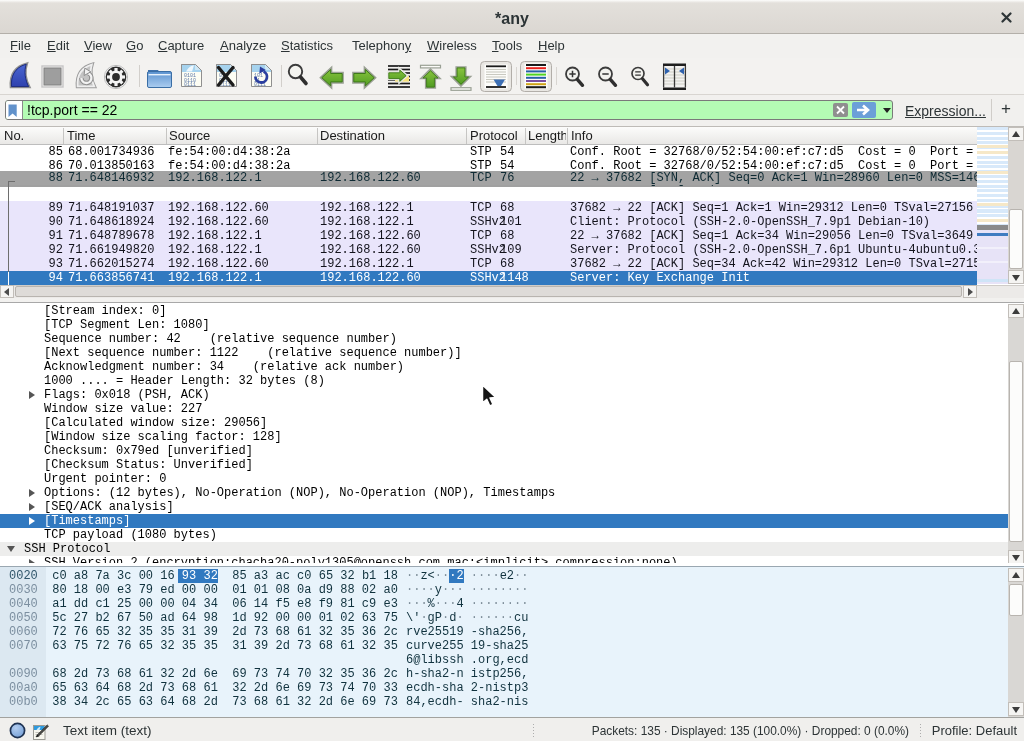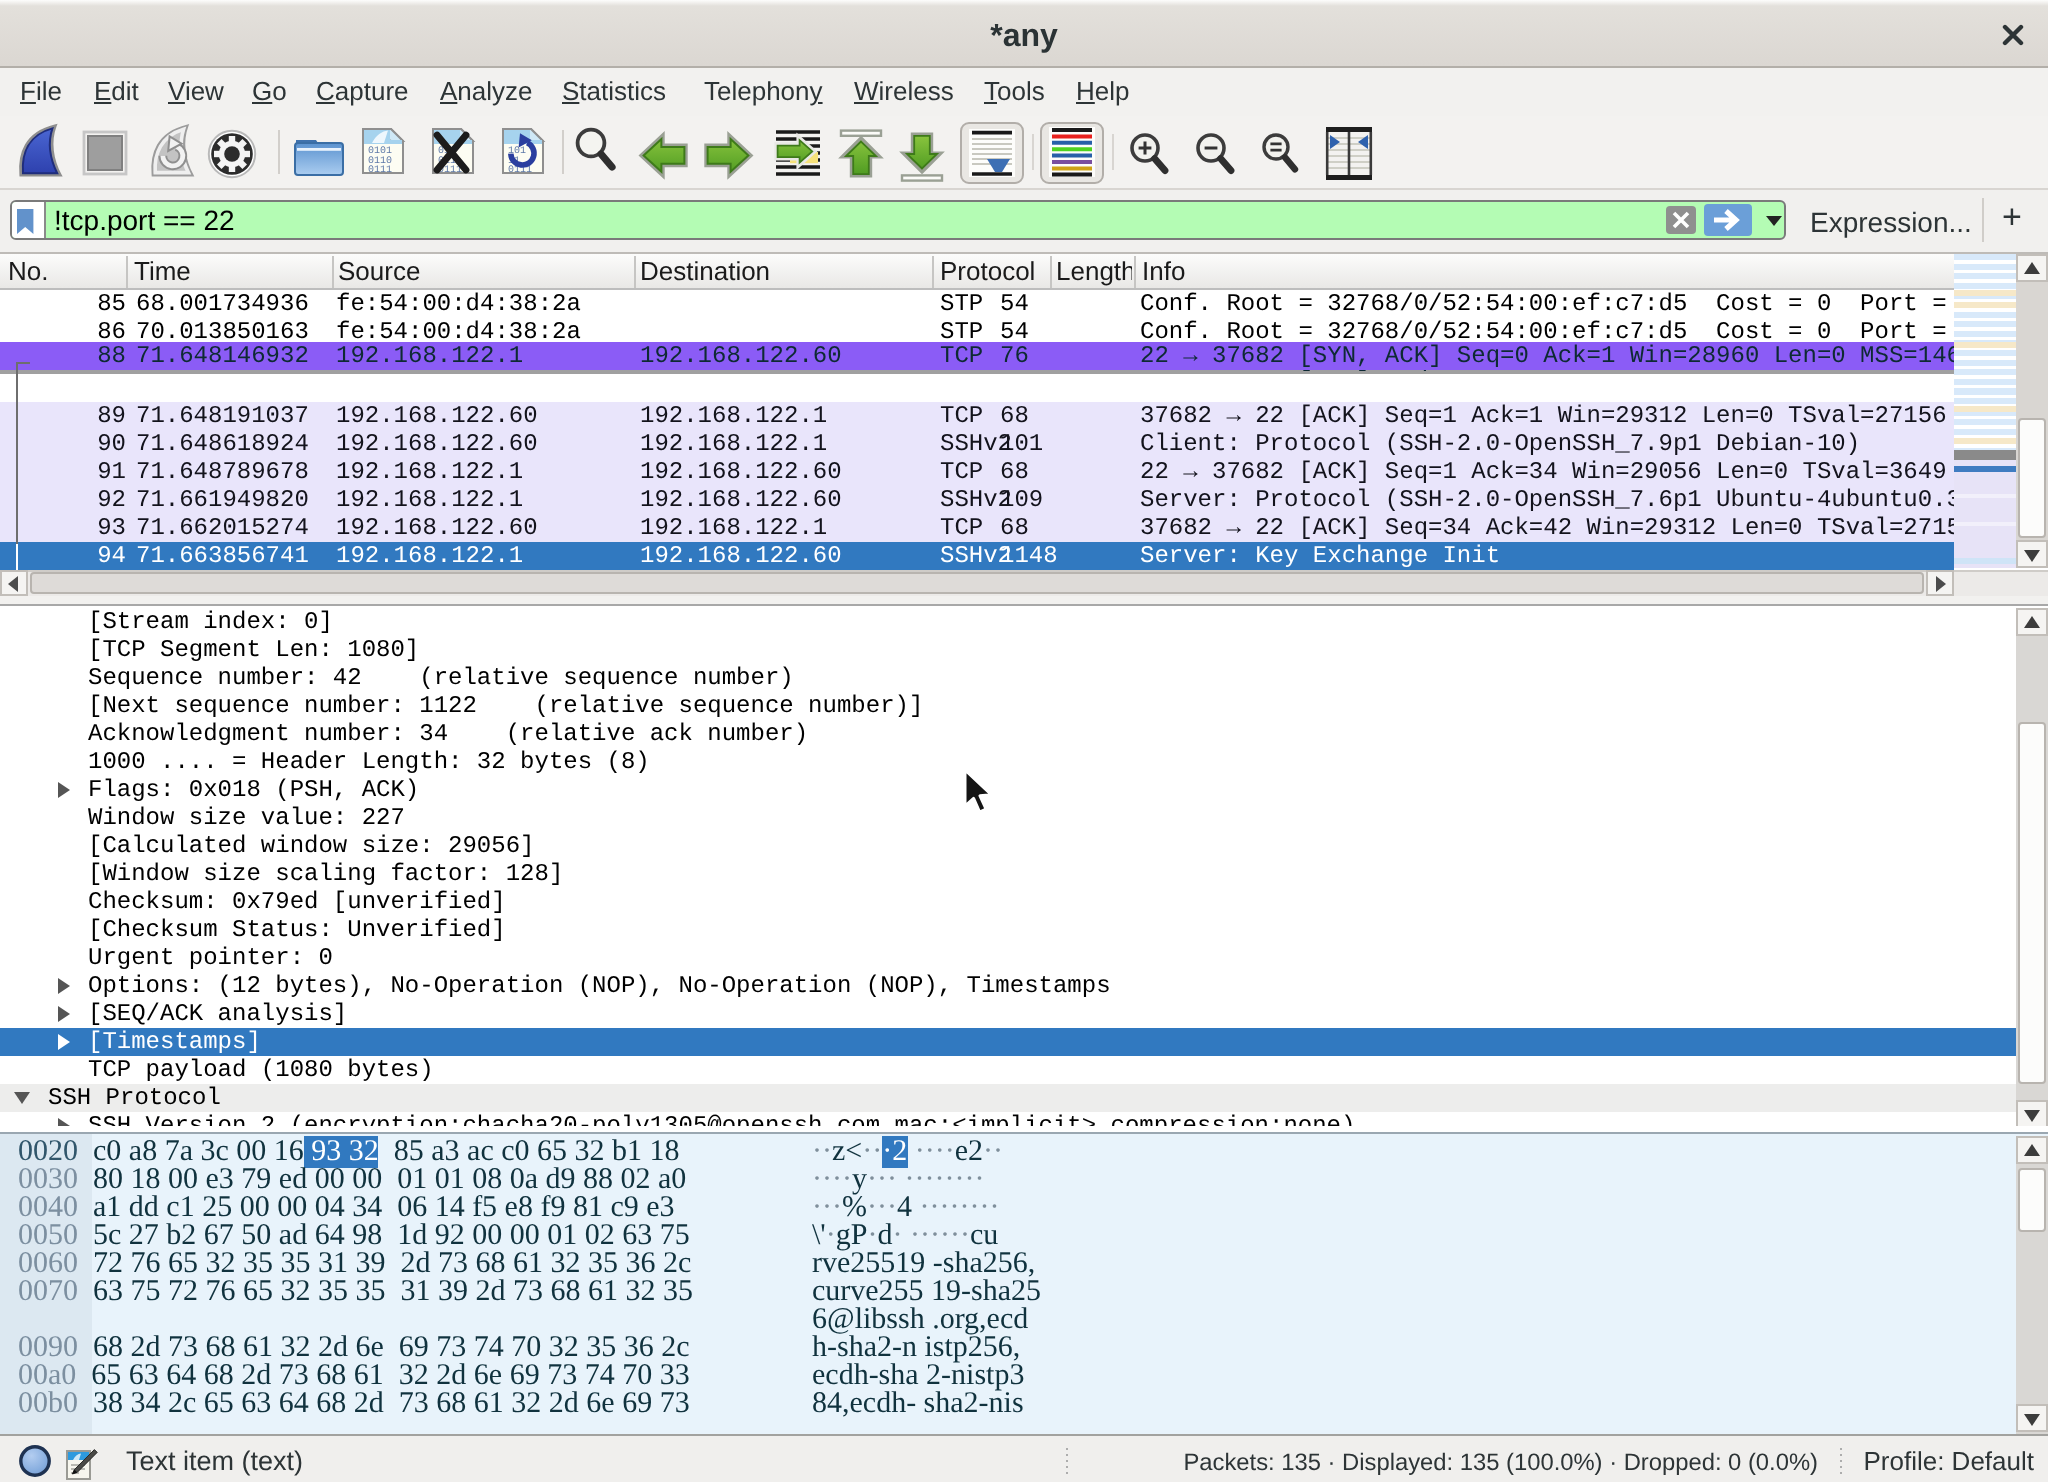--- a/index.html
+++ b/index.html
@@ -19,21 +19,21 @@
   
   #toolbar { left:0; top:58px; width:1024px; height:37px; background:#f3f2f0; border-bottom:1px solid #d8d5d1; }
   
   #filterbar { left:0; top:95px; width:1024px; height:32px; background:#f1f0ee; border-bottom:1px solid #bebbb7; }
   #ffield { position:absolute; left:5px; top:5px; width:888px; height:20px; background:#b4fcb4; border:1px solid #7a7a7a; border-radius:3px; }
   #fbook { position:absolute; left:0px; top:0px; width:17px; height:18px; background:#ffffff; border-right:1px solid #8a8a8a; border-radius:2px 0 0 2px; }
   #ftext { position:absolute; left:21px; top:1px; font-size:14px; color:#000; }
   #fxbtn { position:absolute; left:827px; top:2px; width:15px; height:14px; background:#8f8f8f; border-radius:2px; }
   #fabtn { position:absolute; left:846px; top:1px; width:24px; height:16px; background:#6b9fd8; border-radius:2px; }
   #fdrop { position:absolute; left:877px; top:7px; width:0; height:0; border-left:4px solid transparent; border-right:4px solid transparent; border-top:5px solid #222; }
-  #fexpr { position:absolute; left:905px; top:8px; font-size:14px; color:#2d3436; }
+  #fexpr { position:absolute; left:905px; top:8px; font-size:14px; color:#2d3436;text-decoration:underline; }
   #fsep2 { position:absolute; left:991px; top:4px; width:1px; height:22px; background:#d0cdc9; }
   #fplus { position:absolute; left:1001px; top:4px; font-size:17px; color:#2d3436; }
   
   #plist { left:0; top:127px; width:1024px; height:171px; background:#fff; }
   #phead { position:absolute; left:0; top:0; width:977px; height:18px;
     background:linear-gradient(#fcfcfb, #e9e8e6); border-bottom:1px solid #bdbdbd; }
   .hcol { position:absolute; top:1px; font-size:13px; color:#1a1a1a; white-space:nowrap; overflow:hidden; }
   .hsep { position:absolute; top:1px; width:1px; height:16px; background:#c6c5c3; }
   .prow { position:absolute; left:0; width:977px; height:14px; font-size:12px; line-height:14px; white-space:pre; overflow:hidden;padding-left:22px; }
   .prow span { position:absolute; top:0; }
@@ -56,21 +56,21 @@
   .tri-left { position:absolute; width:0; height:0; border-top:4px solid transparent; border-bottom:4px solid transparent; border-right:5px solid #4c4c4c; }
   .tri-right { position:absolute; width:0; height:0; border-top:4px solid transparent; border-bottom:4px solid transparent; border-left:5px solid #4c4c4c; }
   
   #details { left:0; top:302px; width:1024px; height:261px; background:#fff; border-top:1px solid #a8a8a8; overflow:hidden; }
   .drow { position:absolute; left:0; width:1008px; height:14px; font-size:12px; line-height:14px; color:#000; white-space:pre; }
   .dtri { position:absolute; width:0; height:0; border-top:4px solid transparent; border-bottom:4px solid transparent; border-left:6px solid #555; }
   .dtrid { position:absolute; width:0; height:0; border-left:4px solid transparent; border-right:4px solid transparent; border-top:6px solid #555; }
   
   #hex { left:0; top:566px; width:1024px; height:151px; background:#e8f3fb; border-top:1px solid #9aa7b1; overflow:hidden; }
   #hexoffbg { position:absolute; left:0; top:0; width:46px; height:151px; background:#dce8f1; }
-  .xrow { position:absolute; left:9px; width:999px; height:14px; font-size:15px; line-height:14px; white-space:pre; color:#10323e;font-family:Liberation Serif, serif; }
+  .xrow { position:absolute; left:9px; width:999px; height:14px; font-size:12px; line-height:14px; white-space:pre; color:#10323e; }
   .off { color:#7c8fa0; } .offd { color:#31566b; } .dim { color:#7f8f9b; }
   .hsel { background:#3179c0; color:#fff; } .hpad { padding-left:4px; margin-left:-4px; }
   
   #status { left:0; top:717px; width:1024px; height:24px; background:#f0efed; border-top:1px solid #a2a29f; font-size:13px; color:#2d3436; }
 </style></head>
 <body>
 <div class="abs" id="titlebar"></div>
 <div class="abs" id="title">*any</div>
 <svg class="abs" id="closex" viewBox="0 0 11 11">
     <path d="M1.5 1.5 L9.5 9.5 M9.5 1.5 L1.5 9.5" stroke="#2d3436" stroke-width="2.2" stroke-linecap="round"></path>
@@ -303,21 +303,21 @@
   </div>
   <div class="prow mono" style="top:18px;background:#fff;color:#000">
     <span class="c-no">85</span><span class="c-time">68.001734936</span><span class="c-src">fe:54:00:d4:38:2a</span><span class="c-proto">STP</span><span class="c-len">54</span><span class="c-info">Conf. Root = 32768/0/52:54:00:ef:c7:d5  Cost = 0  Port = 0x800</span>
   </div>
   <div class="prow mono" style="top:32px;background:#fff;color:#000">
     <span class="c-no">86</span><span class="c-time">70.013850163</span><span class="c-src">fe:54:00:d4:38:2a</span><span class="c-proto">STP</span><span class="c-len">54</span><span class="c-info">Conf. Root = 32768/0/52:54:00:ef:c7:d5  Cost = 0  Port = 0x800</span>
   </div>
   <div class="prow mono" style="top:46px;background:#a0a0a0;color:#0e2a33">
     <span class="c-no">87</span><span class="c-time">71.647777234</span><span class="c-src">192.168.122.60</span><span class="c-dst">192.168.122.1</span><span class="c-proto">TCP</span><span class="c-len">76</span><span class="c-info">37682 → 22 [SYN] Seq=0 Win=29200 Len=0 MSS=1460 SACK_PERM</span>
   </div>
-  <div class="prow mono" style="top:44px;background:#8b5cf6;color:#0e2a33">
+  <div class="prow mono" style="top:44px;background:#a3a3a3;color:#0e2a33">
     <span class="c-no">88</span><span class="c-time">71.648146932</span><span class="c-src">192.168.122.1</span><span class="c-dst">192.168.122.60</span><span class="c-proto">TCP</span><span class="c-len">76</span><span class="c-info">22 → 37682 [SYN, ACK] Seq=0 Ack=1 Win=28960 Len=0 MSS=146</span>
   </div>
   <div class="prow mono" style="top:74px;background:#e9e5fb;color:#13131c">
     <span class="c-no">89</span><span class="c-time">71.648191037</span><span class="c-src">192.168.122.60</span><span class="c-dst">192.168.122.1</span><span class="c-proto">TCP</span><span class="c-len">68</span><span class="c-info">37682 → 22 [ACK] Seq=1 Ack=1 Win=29312 Len=0 TSval=27156</span>
   </div>
   <div class="prow mono" style="top:88px;background:#e9e5fb;color:#13131c">
     <span class="c-no">90</span><span class="c-time">71.648618924</span><span class="c-src">192.168.122.60</span><span class="c-dst">192.168.122.1</span><span class="c-proto">SSHv2</span><span class="c-len">101</span><span class="c-info">Client: Protocol (SSH-2.0-OpenSSH_7.9p1 Debian-10)</span>
   </div>
   <div class="prow mono" style="top:102px;background:#e9e5fb;color:#13131c">
     <span class="c-no">91</span><span class="c-time">71.648789678</span><span class="c-src">192.168.122.1</span><span class="c-dst">192.168.122.60</span><span class="c-proto">TCP</span><span class="c-len">68</span><span class="c-info">22 → 37682 [ACK] Seq=1 Ack=34 Win=29056 Len=0 TSval=3649</span>

